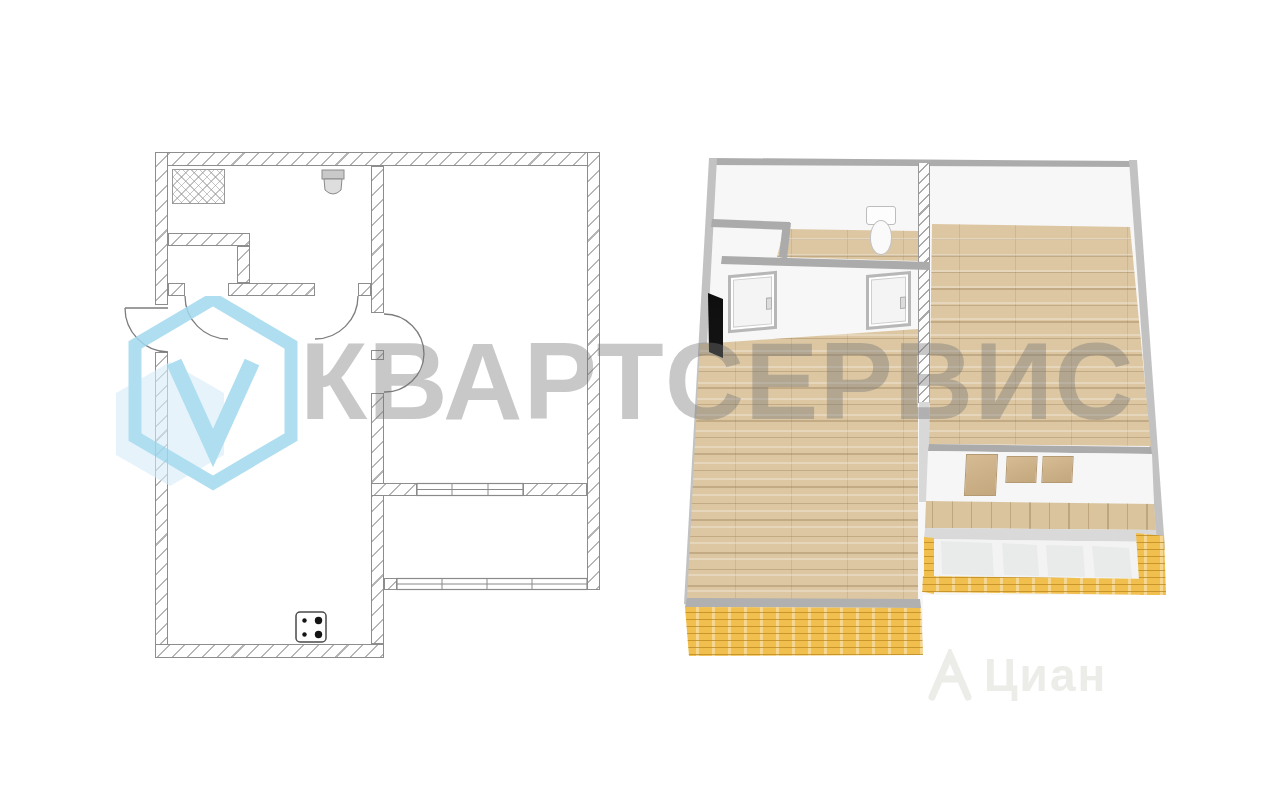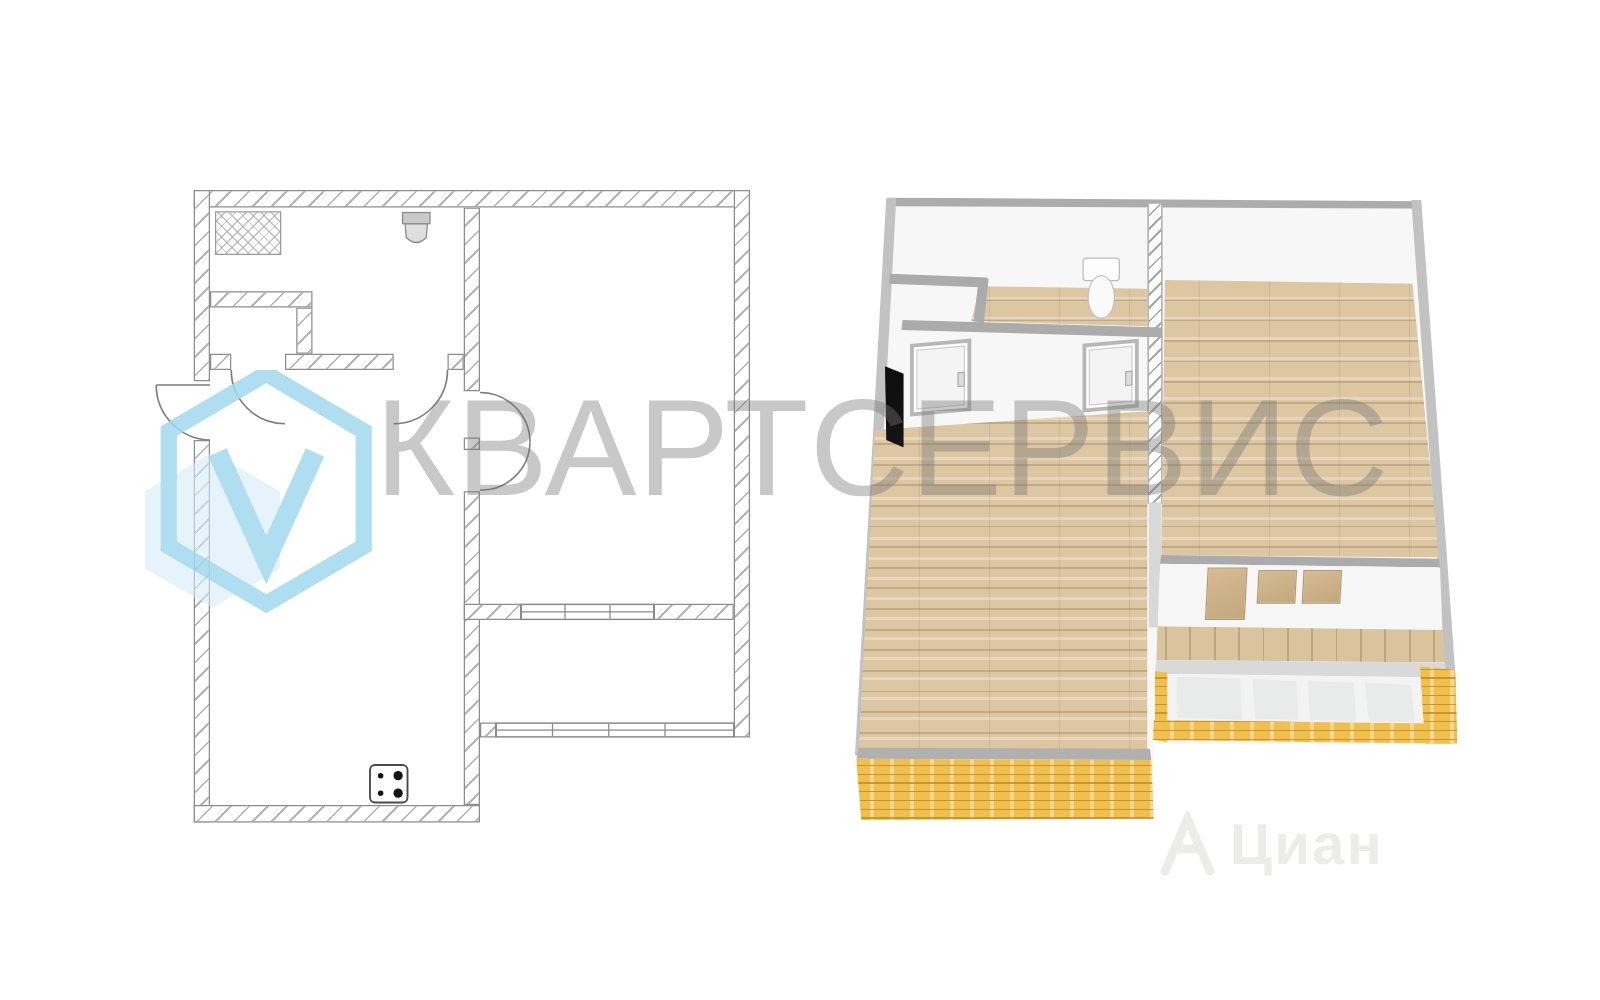--- a/index.html
+++ b/index.html
@@ -32,21 +32,21 @@
   .hatchwall{background-color:#fdfdfd;
      background-image:repeating-linear-gradient(135deg,transparent 0 6px,#a9a9a9 6px 7.5px);
      border-left:1px solid #9a9a9a;border-right:1px solid #9a9a9a;box-sizing:border-box;}
   .door3d{position:absolute;box-sizing:border-box;border:3px solid #b7b7b7;background:#f4f4f4;
           box-shadow:inset 0 0 0 2px #ffffff,inset 0 0 0 3px #cfcfcf;}
   .knob{position:absolute;width:4px;height:10px;background:#dcdcdc;border:1px solid #b0b0b0;top:45%;}
   .cab{position:absolute;background:linear-gradient(160deg,#d6bb93,#c3a87e);border:1px solid #b49a72;box-sizing:border-box;}
 
   
   #brandmark{position:absolute;left:0;top:0;width:1280px;height:800px;pointer-events:none;z-index:9;}
-  #brand-title{position:absolute;left:300px;top:304px;font-size:110px;font-weight:normal;
+  #brand-title{position:absolute;left:300px;top:326px;font-size:110px;font-weight:bold;
       letter-spacing:1px;color:rgba(118,118,118,0.40);white-space:nowrap;line-height:1;}
   #brand-sub{position:absolute;left:313px;top:422px;font-size:26px;font-weight:bold;
       letter-spacing:26px;word-spacing:22px;color:rgba(128,128,128,0.40);white-space:nowrap;}
   #brand-logo{position:absolute;left:108px;top:296px;opacity:.85;}
   #cianmark{position:absolute;left:926px;top:648px;display:flex;align-items:center;gap:10px;
       color:#ebebe8;z-index:8;}
   #cian-label{font-size:46px;font-weight:bold;letter-spacing:2px;color:#ecece9;}
 </style>
 </head>
 <body>

